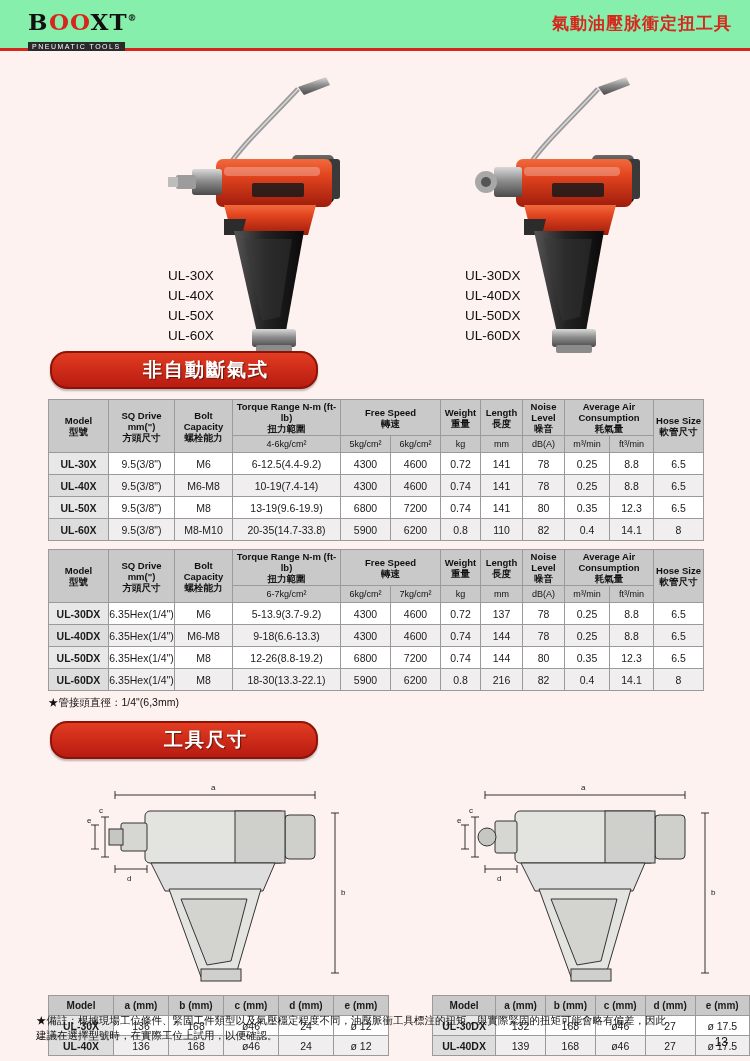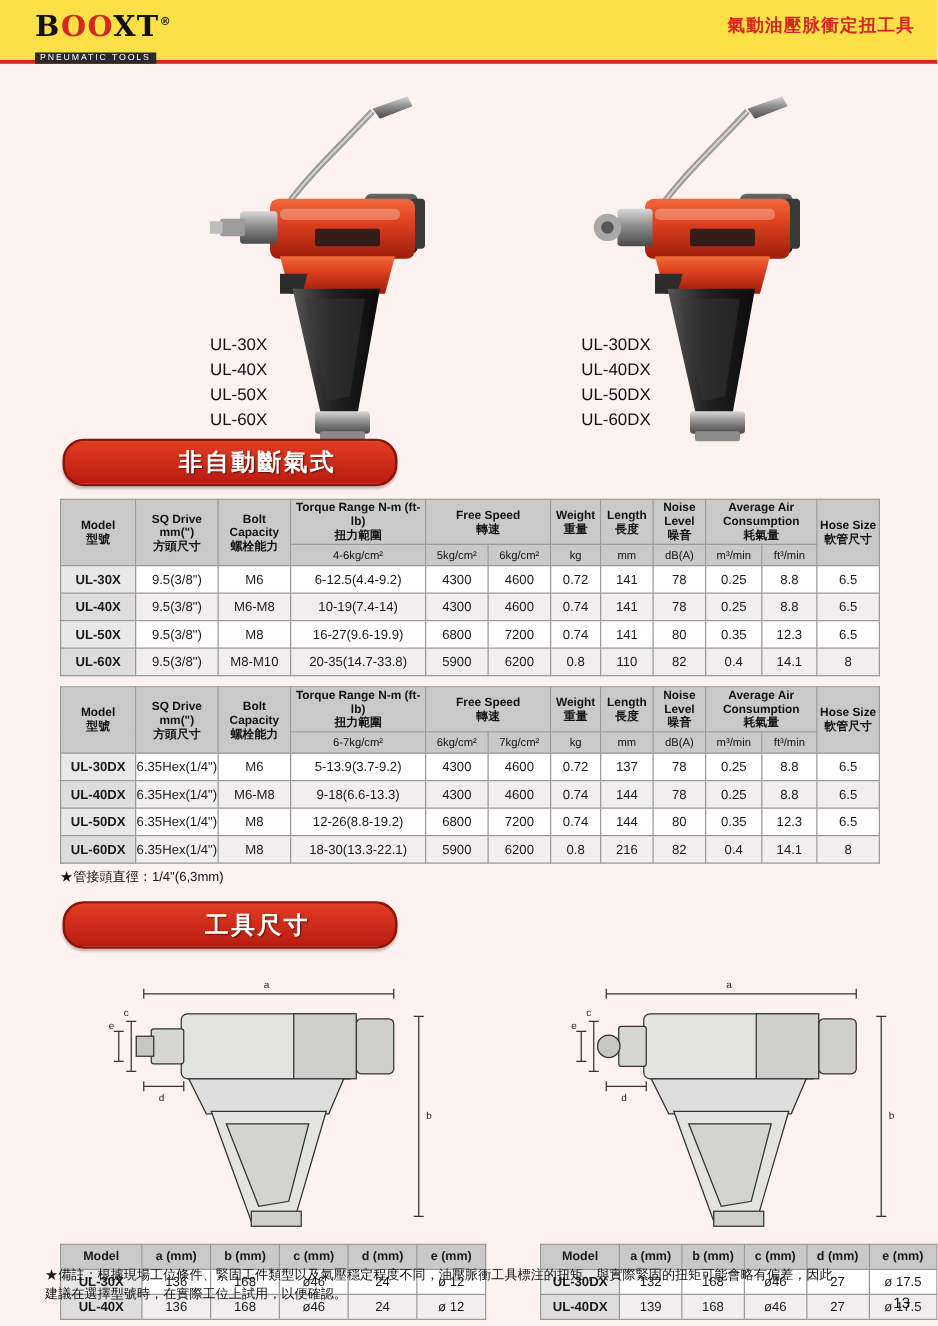--- a/index.html
+++ b/index.html
@@ -6,39 +6,39 @@
   body{
     width:750px;height:1061px;
     background:#fdf2ef;
     font-family:"Liberation Sans", sans-serif;
     color:#1a1a1a;
     position:relative;
     overflow:hidden;
   }
   
   .header{
-    height:48px;background:#fde047;position:relative;
+    height:48px;background:#86efac;position:relative;
     border-bottom:3px solid #d6261d;
   }
   .logo{
     position:absolute;left:28px;top:8px;
   }
   .logo .brand{
     font-family:"DejaVu Serif", serif;
     font-weight:bold;font-size:23px;letter-spacing:1px;color:#111;
   }
   .logo .brand .oo{color:#d6261d;}
   .logo .reg{font-size:9px;vertical-align:super;}
   .logo .sub{
     font-size:7px;letter-spacing:1.5px;color:#fff;background:#2a2a2a;
     padding:1px 4px;margin-top:1px;display:inline-block;
   }
   .header-title{
     position:absolute;right:18px;top:12px;
-    font-size:14px;font-weight:bold;color:#d6261d;
+    font-size:17px;font-weight:bold;color:#d6261d;
     font-family:"DejaVu Sans", sans-serif;
     letter-spacing:1px;
   }
   
   .photos{position:relative;height:300px;}
   .tool{position:absolute;}
   .tool svg{display:block;}
   .model-list{
     position:absolute;font-size:13.5px;line-height:20px;color:#111;
     font-family:"Liberation Sans", sans-serif;
@@ -279,21 +279,21 @@
       <td>141</td>
       <td>78</td>
       <td>0.25</td>
       <td>8.8</td>
       <td>6.5</td>
     </tr>
     <tr>
       <td class="model">UL-50X</td>
       <td>9.5(3/8")</td>
       <td>M8</td>
-      <td>16-27(9.6-19.9)</td>
+      <td>13-19(9.6-19.9)</td>
       <td>6800</td>
       <td>7200</td>
       <td>0.74</td>
       <td>141</td>
       <td>80</td>
       <td>0.35</td>
       <td>12.3</td>
       <td>6.5</td>
     </tr>
     <tr class="alt">

